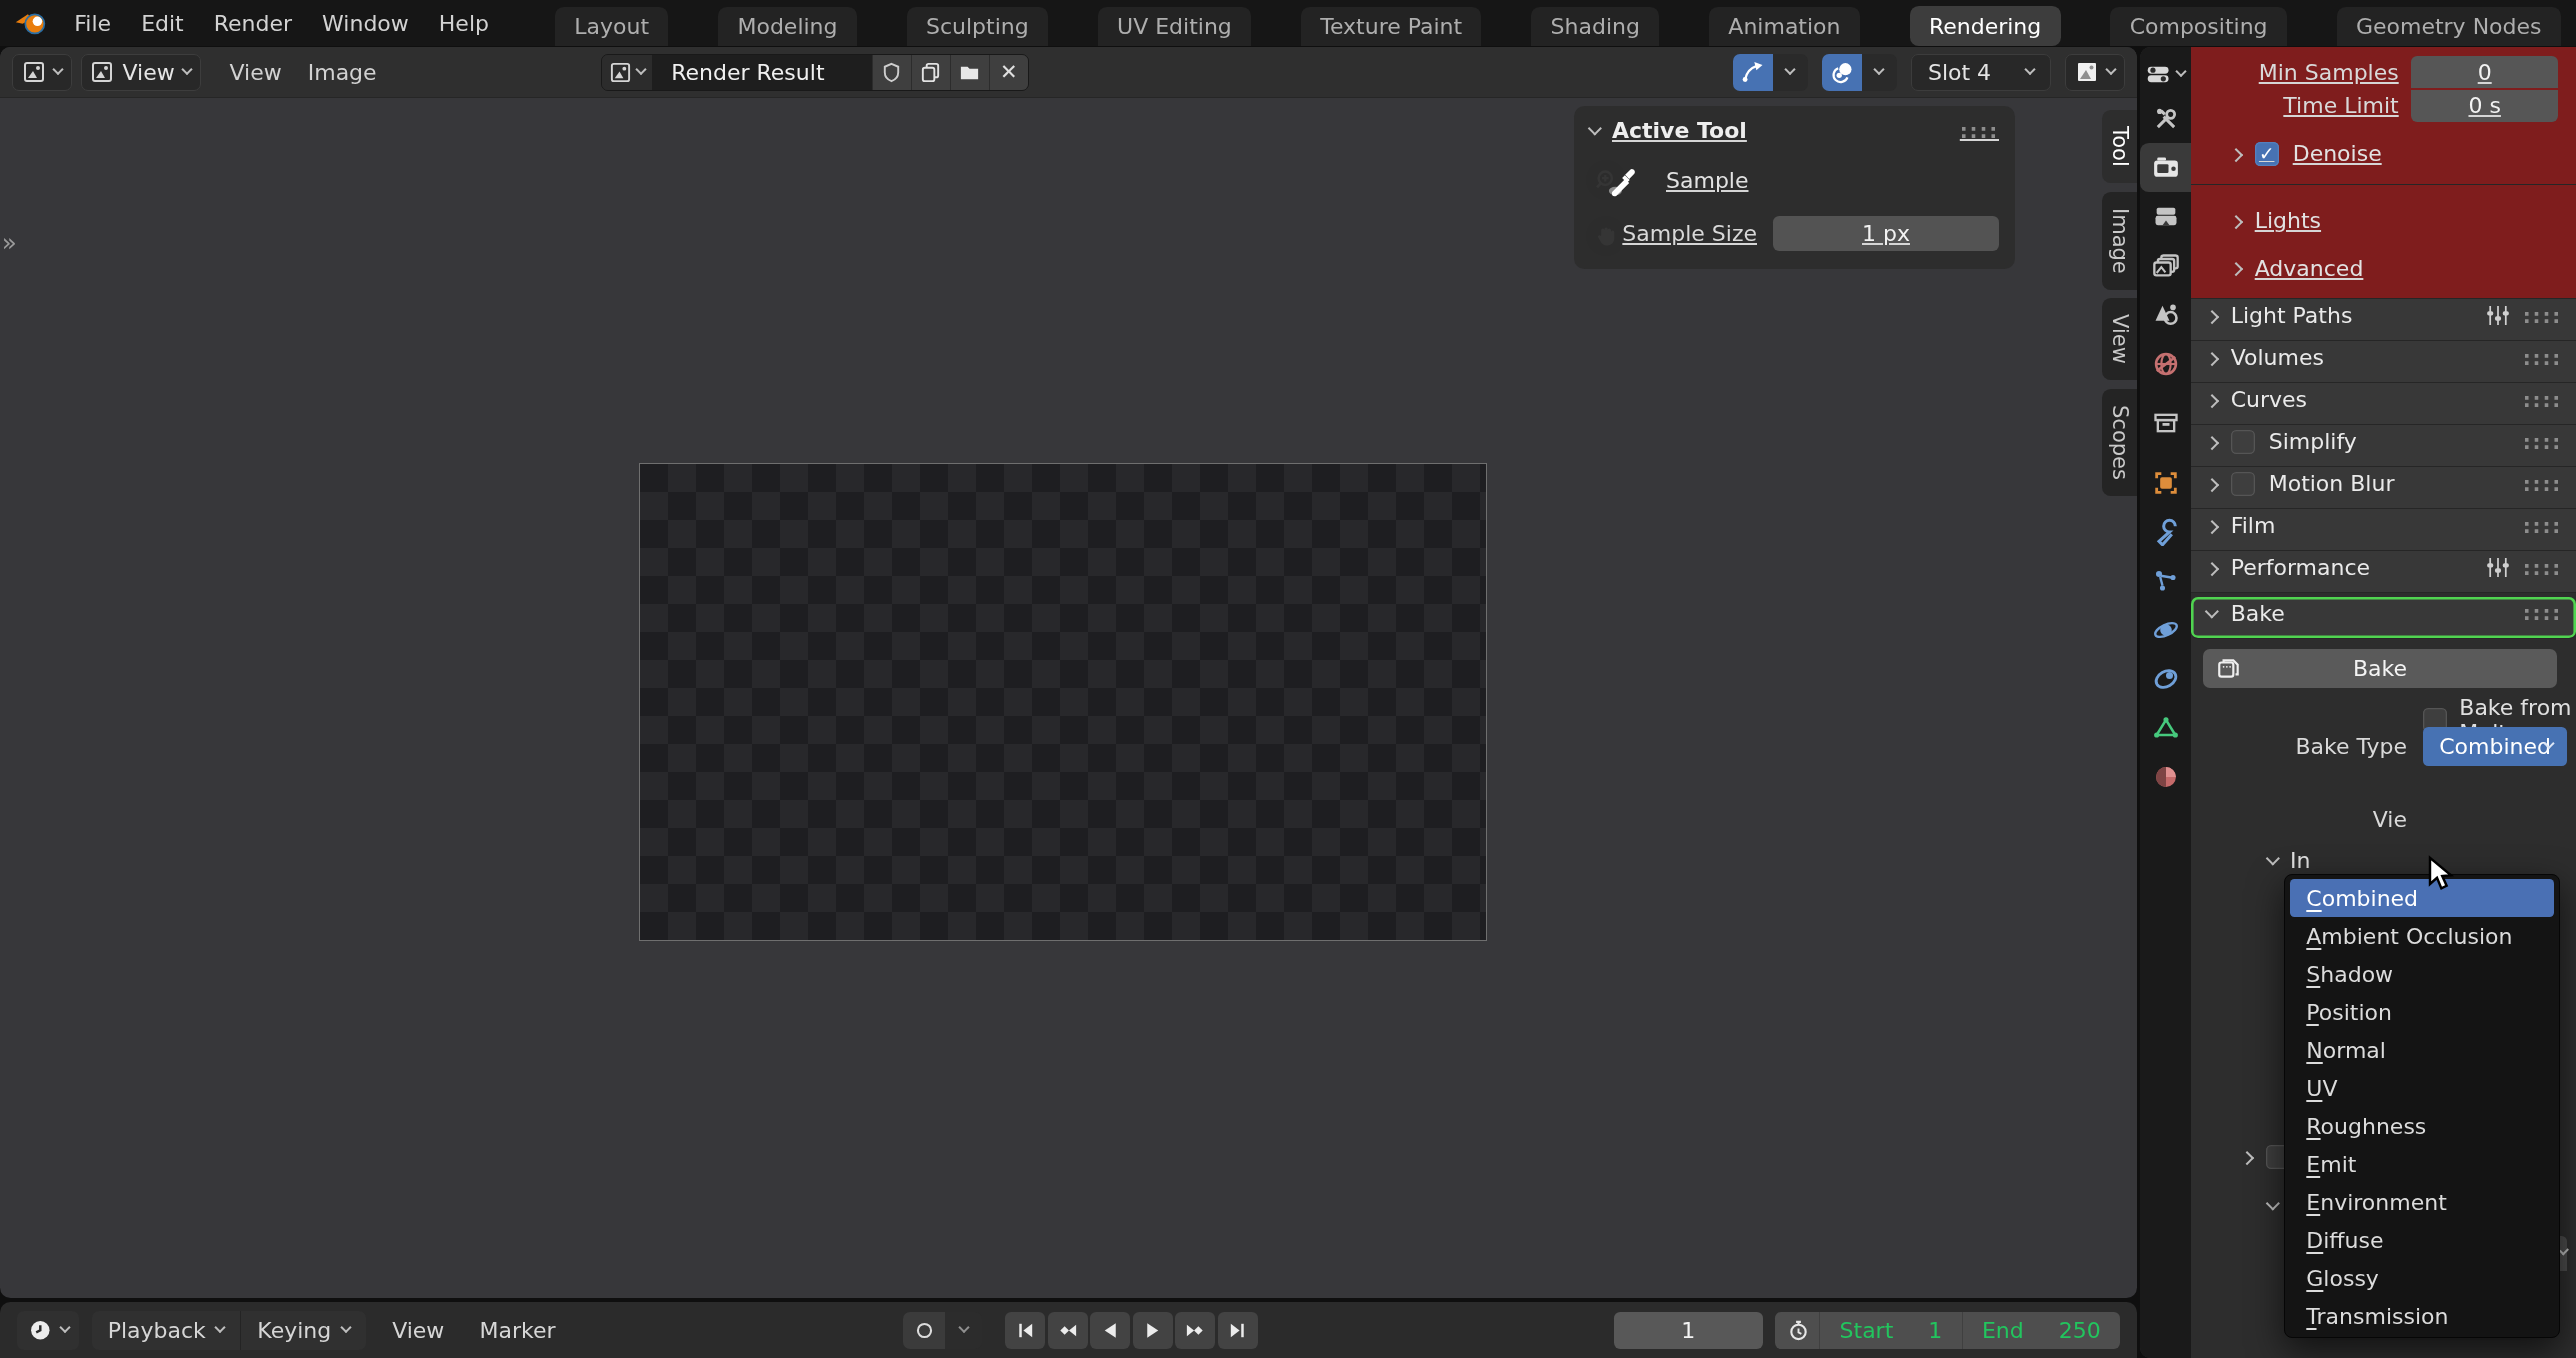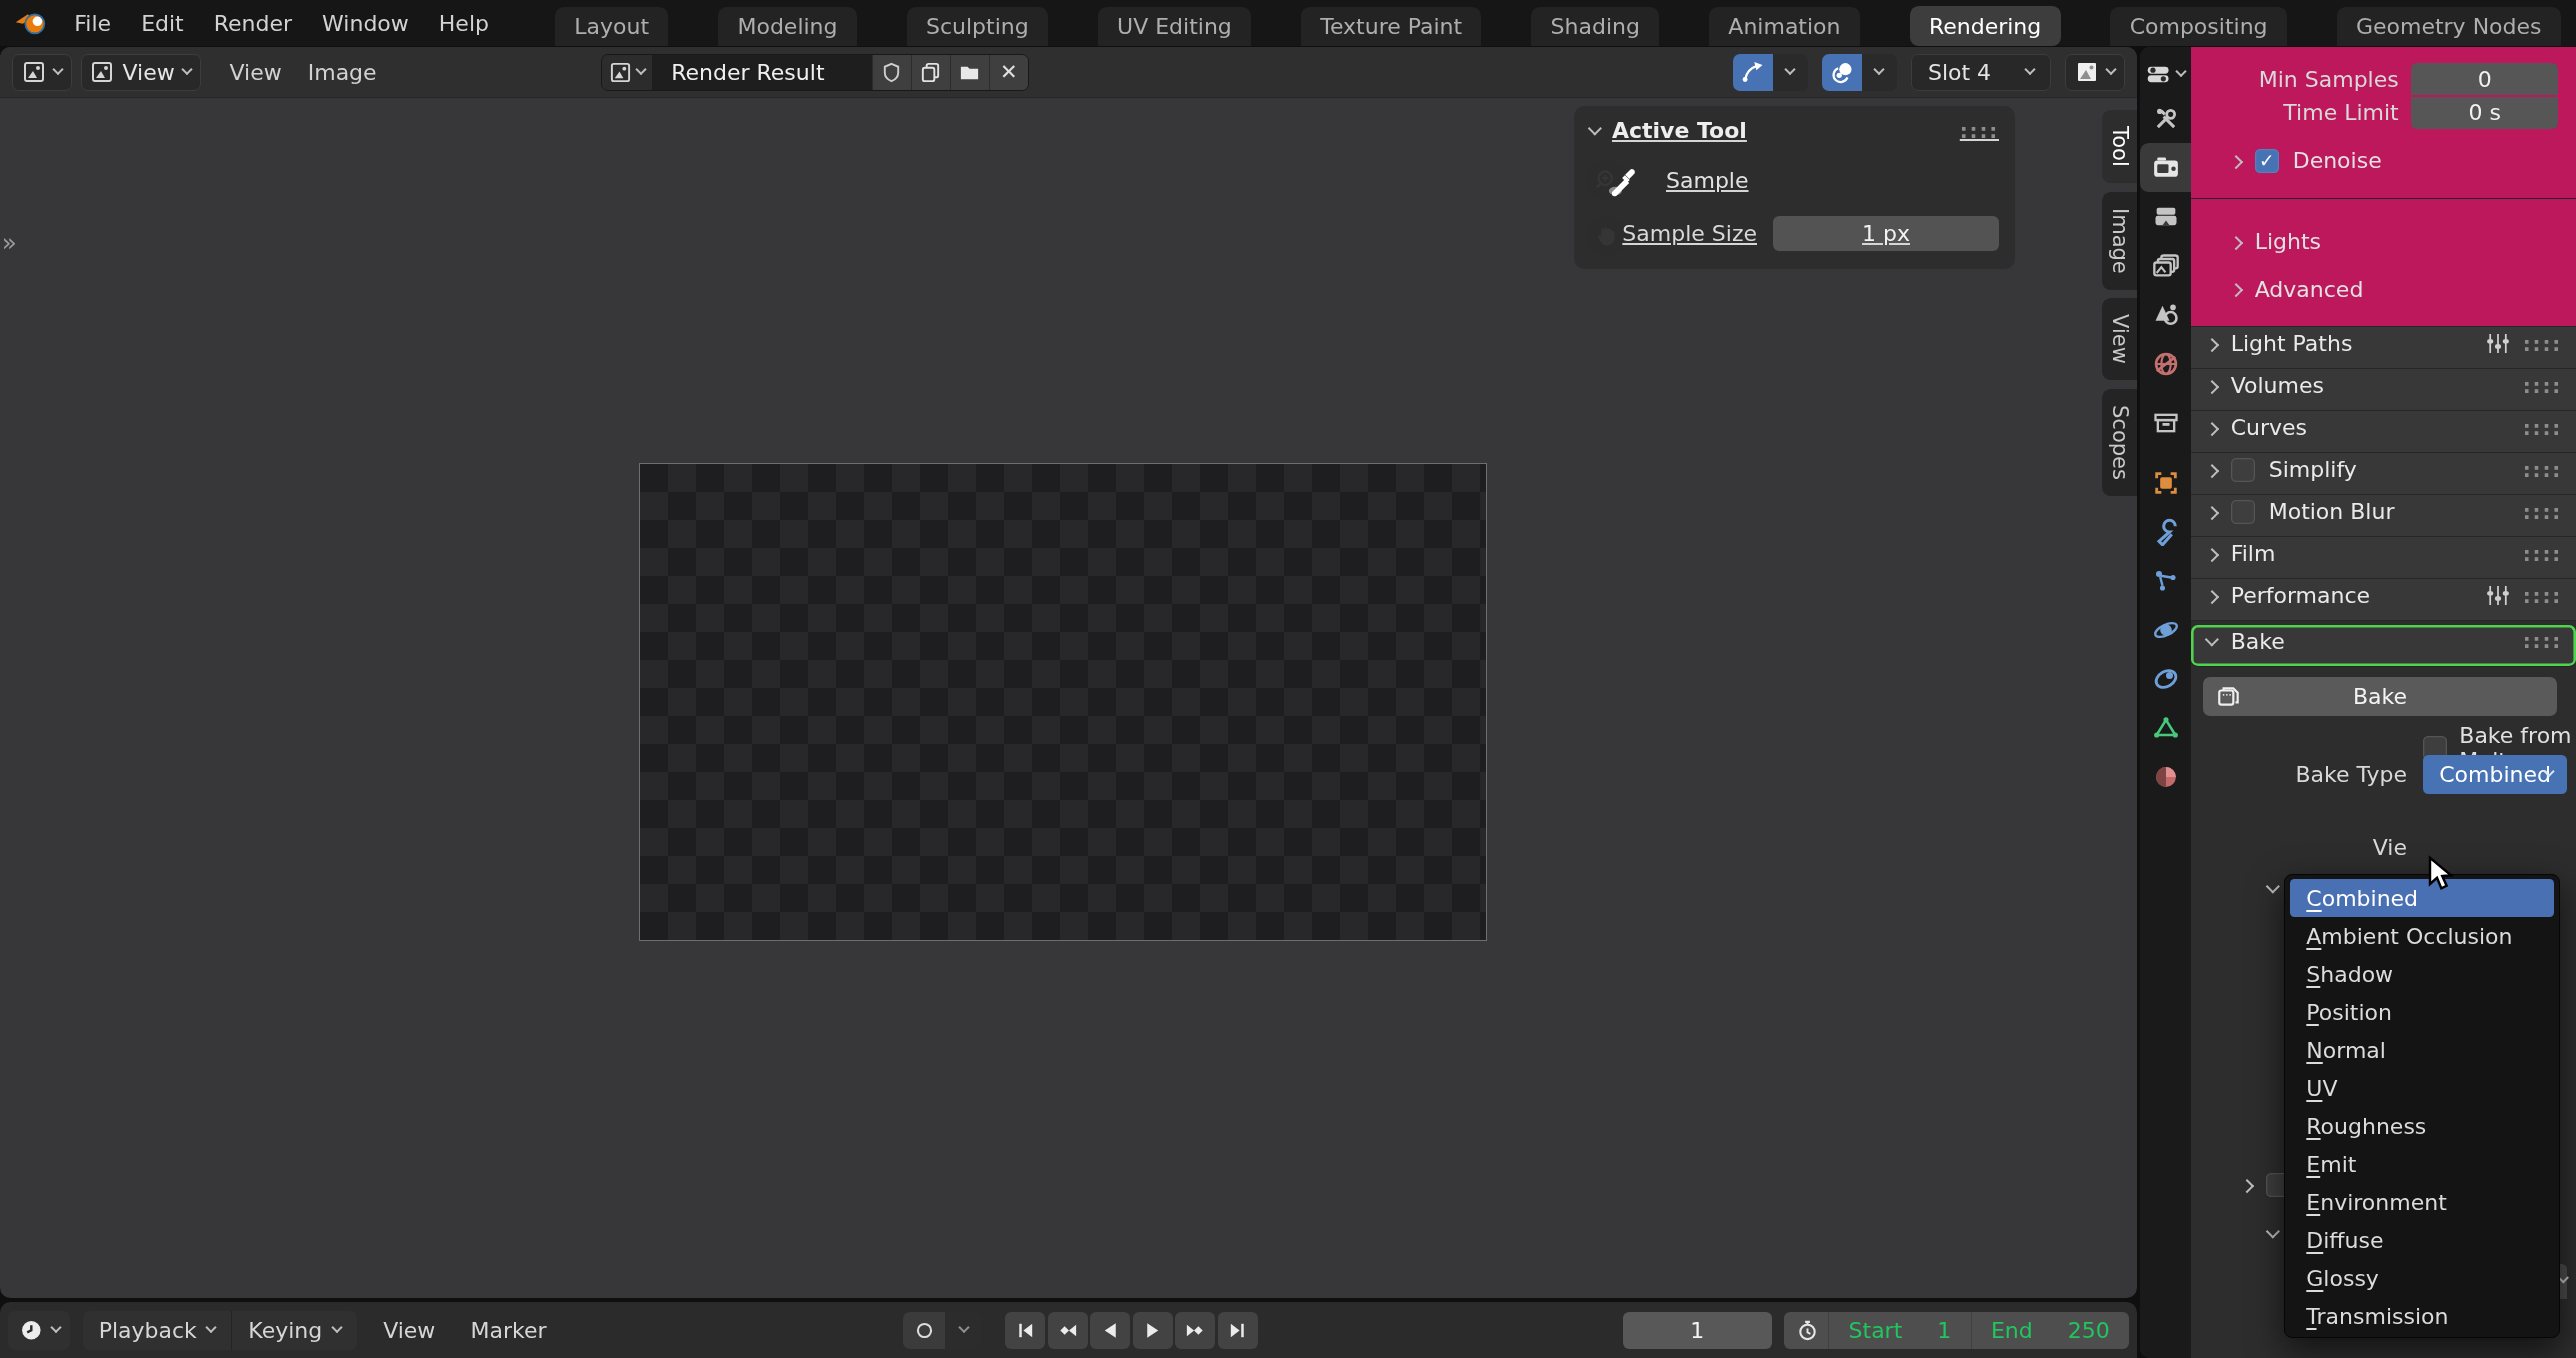--- a/index.html
+++ b/index.html
@@ -58,21 +58,21 @@
   #atool .sizerow { display:flex; align-items:center; }
   #atool .sizerow .lbl { width:167px; text-align:right; color:#d8d8d8; }
   #atool .sizerow .val { margin-left:16px; flex:1; height:35px; background:#535353; border-radius:6.2px; display:flex; align-items:center; justify-content:center; color:#f2f2f2; }
 
   
   #vtabs { position:absolute; right:0; top:12.3px; display:flex; flex-direction:column; gap:8.8px; }
   .vtab { writing-mode:vertical-rl; background:#242424; color:#c9c9c9; border-radius:8.8px 0 0 8.8px; padding:16px 5.3px; font-size:21px; }
   .vtab.active { background:#2d2d2d; color:#ffffff; }
 
   
-  #timeline { position:absolute; left:0; top:1302px; width:2137px; height:56px; background:#2b2b2b; border-radius:10.5px 10.5px 0 0; display:flex; align-items:center; padding:0 8px; }
+  #timeline { position:absolute; left:0; top:1302px; width:2137px; height:56px; background:#2b2b2b; border-radius:10.5px 10.5px 0 0; display:flex; align-items:center; padding:0 17px; }
   .tl-btn { display:flex; align-items:center; gap:8.8px; background:#303030; height:39px; padding:0 10.5px; border-radius:7px; }
   .tl-menu-group { display:flex; height:39px; margin-left:12.3px; border-radius:7px; overflow:hidden; background:#303030; }
   .tl-menu { display:flex; align-items:center; gap:10.5px; padding:0 16px; color:#d6d6d6; border-right:0.9px solid #242424; }
   .tl-label { padding:0 17.6px; color:#d6d6d6; }
   #transport { position:absolute; left:903px; display:flex; align-items:center; }
   .rec-group { display:flex; height:37px; border-radius:7px; overflow:hidden; margin-right:23px; }
   .rec-group .rec { width:42px; background:#3b3b3b; display:flex; align-items:center; justify-content:center; }
   .rec-group .dd { width:37px; background:#2c2c2c; display:flex; align-items:center; justify-content:center; }
   .tbtns { display:flex; gap:2.6px; }
   .tbtn { width:40px; height:37px; background:#434343; border-radius:6.2px; display:flex; align-items:center; justify-content:center; }
@@ -82,21 +82,21 @@
   .range-group .cell { display:flex; align-items:center; gap:35px; padding:0 19.3px; height:100%; border-left:0.9px solid #404040; color:#22c55e; }
   .range-group .ic { padding:0 8.8px 0 12.3px; display:flex; align-items:center; }
 
   
   #props { position:absolute; left:2140px; top:47px; width:436px; height:1311px; background:#2d2d2d; border-radius:10.5px 0 0 10.5px; overflow:hidden; display:flex; }
   #ptab-strip { width:51px; background:#1a1a1a; flex:none; display:flex; flex-direction:column; align-items:center; padding-top:7px; }
   .ptab { width:51px; height:49px; display:flex; align-items:center; justify-content:center; }
   .ptab.active { background:#3a3a3a; border-radius:8.8px 0 0 8.8px; }
   .ptab.gap { margin-top:10.5px; }
   #pcontent { flex:1; position:relative; background:#2d2d2d; }
-  .pblock { background:#be185d; border-bottom:1.8px solid #262626; padding:16px 0; }
+  .pblock { background:#7f1d1d; border-bottom:1.8px solid #262626; padding:9px 0;text-decoration:underline; }
   .frow { display:flex; align-items:center; margin:0 17.6px 1.8px 0; }
   .frow .lbl { width:220px; text-align:right; color:#d9d9d9; padding-right:12.3px; }
   .frow .val { flex:1; height:32px; background:#565656; display:flex; align-items:center; justify-content:center; color:#f2f2f2; }
   .frow.first .val { border-radius:6.2px 6.2px 0 0; }
   .frow.last .val { border-radius:0 0 6.2px 6.2px; }
   .togrow { display:flex; align-items:center; gap:14px; padding:8.8px 0 8.8px 40px; color:#e2e2e2; }
   .phead { height:42px; display:flex; align-items:center; gap:14px; padding:0 14px 8px 16px; background:#383838; border-bottom:1.8px solid #262626; color:#eaeaea; }
   .phead .right { margin-left:auto; display:flex; align-items:center; gap:12.3px; }
   .phead.bake { box-shadow:inset 0 0 0 2.6px #50d450; border-radius:7px; }
   #bake-body { position:relative; height:617px; }

